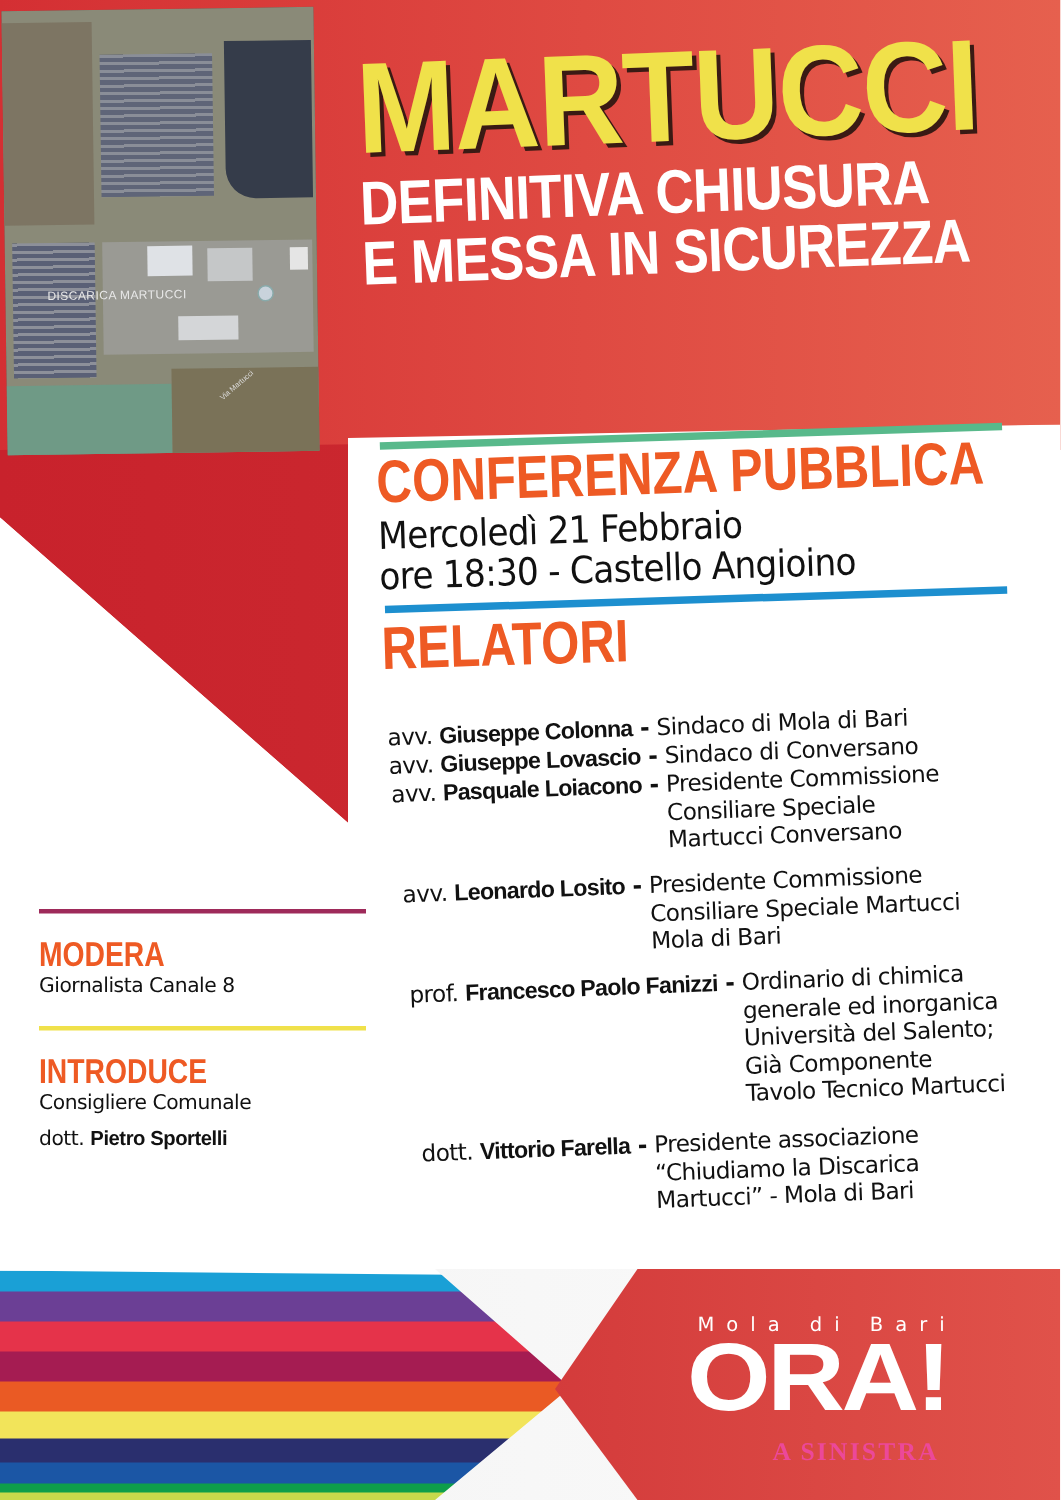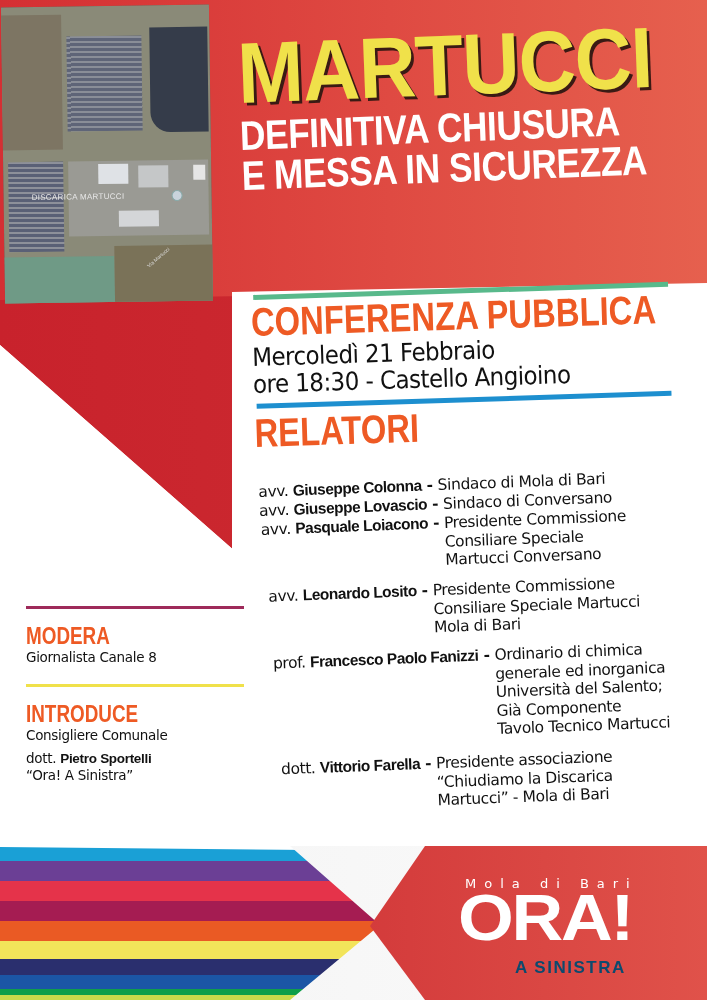--- a/index.html
+++ b/index.html
@@ -46,21 +46,21 @@
   .lc-head{font-family:"Liberation Sans",sans-serif;font-weight:bold;font-size:23px;line-height:26px;color:#ee5a24;transform:scaleX(0.82);transform-origin:left;white-space:nowrap;}
   .lc-text{font-size:13.5px;line-height:17px;color:#111;white-space:nowrap;letter-spacing:-0.3px;}
   .lc-text b{font-family:"Liberation Sans",sans-serif;font-weight:bold;}
   
   #stripes{left:0;top:845px;width:707px;height:155px;}
   .stripe{position:absolute;left:0;width:420px;}
   #chevron-white{left:0;top:0;width:707px;height:1000px;background:linear-gradient(90deg,#f3f3f3,#fbfbfb);clip-path:polygon(340px 846px,460px 846px,460px 1000px,340px 1000px,290px 1000px,380px 925px,290px 846px);}
   #logo-block{left:0;top:0;width:707px;height:1000px;background:linear-gradient(90deg,#b81e26 0%,#cf3336 35%,#e0524a 100%);clip-path:polygon(425px 846px,707px 846px,707px 1000px,425px 1000px,370px 926px);}
   #logo-city{left:465px;top:876px;font-family:"DejaVu Sans",sans-serif;font-size:13px;color:#fff;letter-spacing:8px;white-space:nowrap;}
   #logo-main{left:458px;top:886px;font-family:"Liberation Sans",sans-serif;font-weight:bold;font-size:64px;line-height:64px;color:#fff;letter-spacing:-2px;white-space:nowrap;transform:scaleX(1.12);transform-origin:left;}
-  #logo-sub{left:515px;top:958px;font-family:Liberation Sans, sans-serif;font-weight:bold;font-size:17px;color:#0c4a6e;letter-spacing:1.5px;white-space:nowrap;}
+  #logo-sub{left:515px;top:958px;font-family:Liberation Serif, serif;font-weight:bold;font-size:17px;color:#ec4899;letter-spacing:1.5px;white-space:nowrap;}
 </style>
 </head>
 <body>
 
 <div class="abs" id="top-banner"></div>
 <div class="abs" id="left-red"></div>
 <div class="abs" id="left-white"></div>
 <div class="abs" id="white-panel"></div>
 
 <div class="abs" id="satellite">
@@ -124,21 +124,20 @@
 </div>
 
 <div class="abs left-col">
   <div class="lc-rule" id="rule-purple"></div>
   <div class="lc-head" style="margin-top:14px;">MODERA</div>
   <div class="lc-text">Giornalista Canale 8</div>
   <div class="lc-rule" id="rule-yellow" style="margin-top:18px;"></div>
   <div class="lc-head" style="margin-top:14px;">INTRODUCE</div>
   <div class="lc-text">Consigliere Comunale</div>
   <div class="lc-text" style="margin-top:6px;"><span>dott.</span> <b>Pietro Sportelli</b></div>
-  <div class="lc-text">“Ora! A Sinistra”</div>
 </div>
 
 <div class="abs" id="stripes">
   <div class="stripe" style="top:2px;height:16px;background:linear-gradient(90deg,#1aa0d6 80%,#5bbfc0);clip-path:polygon(0 0,100% 4px,100% 100%,0 100%);"></div>
   <div class="stripe" style="top:16px;height:22px;background:#6b3f95;"></div>
   <div class="stripe" style="top:36px;height:22px;background:#e5334a;"></div>
   <div class="stripe" style="top:56px;height:22px;background:#a51c52;"></div>
   <div class="stripe" style="top:76px;height:22px;background:#ea5a24;"></div>
   <div class="stripe" style="top:96px;height:20px;background:#f2e45a;"></div>
   <div class="stripe" style="top:114px;height:20px;background:#2a2f6e;"></div>

